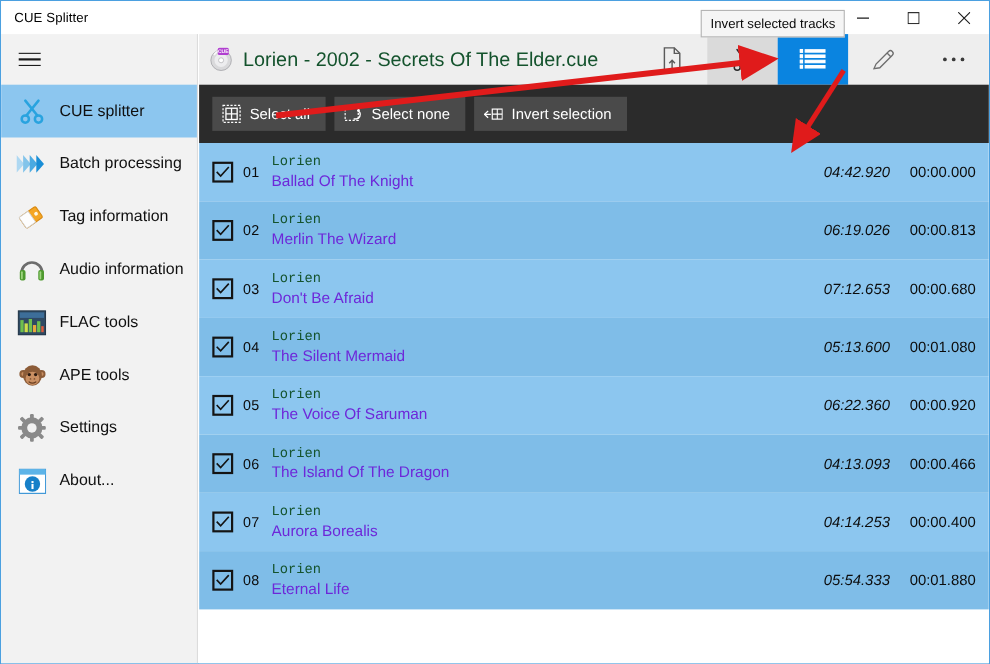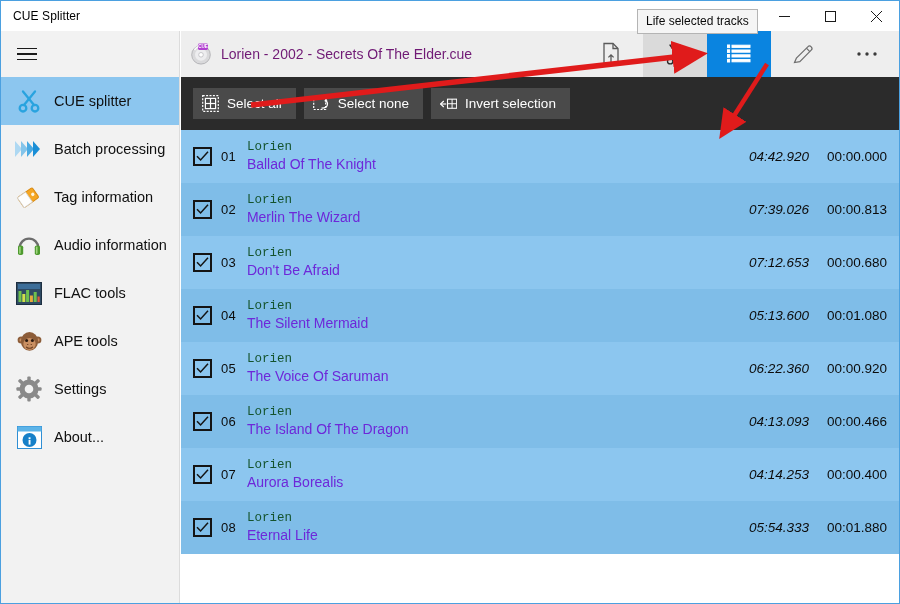--- a/index.html
+++ b/index.html
@@ -83,21 +83,21 @@
     position: absolute; left: 0; top: 0; right: 0; height: 46px;
     background: #eeeeee;
     display: flex; align-items: center;
   }
   .cue-icon {
     margin-left: 9px; margin-right: 9px;
     width: 22px; height: 22px;
     display: flex; align-items: center; justify-content: center;
   }
   .cue-title {
-    font-size: 14px; color: #701a75; white-space: nowrap;
+    font-size: 18px; color: #14532d; white-space: nowrap;
   }
   .cmdbar {
     position: absolute; right: 0; top: 0; height: 46px;
     display: flex; align-items: stretch;
   }
   .cmdbtn {
     width: 64px; height: 46px;
     display: flex; align-items: center; justify-content: center;
     cursor: default;
     background: transparent;
@@ -416,21 +416,21 @@
         </div>
         <div class="cmdbtn">
           <svg width="22" height="6" viewBox="0 0 22 6">
             <circle cx="3" cy="3" r="1.7" fill="#3a3a3a"></circle>
             <circle cx="11" cy="3" r="1.7" fill="#3a3a3a"></circle>
             <circle cx="19" cy="3" r="1.7" fill="#3a3a3a"></circle>
           </svg>
         </div>
       </div>
 
-      <div class="tooltip">Life selected tracks</div>
+      <div class="tooltip">Invert selected tracks</div>
     </div>
 
     <div class="seltoolbar">
       <div class="selbtn">
         <span class="selbtn-ico">
           <svg width="17" height="17" viewBox="0 0 17 17">
             <rect x="0.7" y="0.7" width="15.6" height="15.6" fill="none" stroke="#ffffff" stroke-width="1.2" stroke-dasharray="2 1.4"></rect>
             <rect x="3.4" y="3.4" width="10.2" height="10.2" fill="none" stroke="#ffffff" stroke-width="1.2"></rect>
             <line x1="8.5" y1="3.4" x2="8.5" y2="13.6" stroke="#ffffff" stroke-width="1.2"></line>
             <line x1="3.4" y1="8.5" x2="13.6" y2="8.5" stroke="#ffffff" stroke-width="1.2"></line>
@@ -483,21 +483,21 @@
         <div class="chk">
           <svg width="13" height="11" viewBox="0 0 13 11">
               <polyline points="1,5.2 4.6,9 12,0.8" fill="none" stroke="#141414" stroke-width="1.5"></polyline>
             </svg>
         </div>
         <div class="tracknum">02</div>
         <div class="trackmeta">
           <div class="artist">Lorien</div>
           <div class="title">Merlin The Wizard</div>
         </div>
-        <div class="tdur">07:39.026</div>
+        <div class="tdur">06:19.026</div>
         <div class="toff">00:00.813</div>
       </div>
 
       <div class="trackrow odd">
         <div class="chk">
           <svg width="13" height="11" viewBox="0 0 13 11">
               <polyline points="1,5.2 4.6,9 12,0.8" fill="none" stroke="#141414" stroke-width="1.5"></polyline>
             </svg>
         </div>
         <div class="tracknum">03</div>

